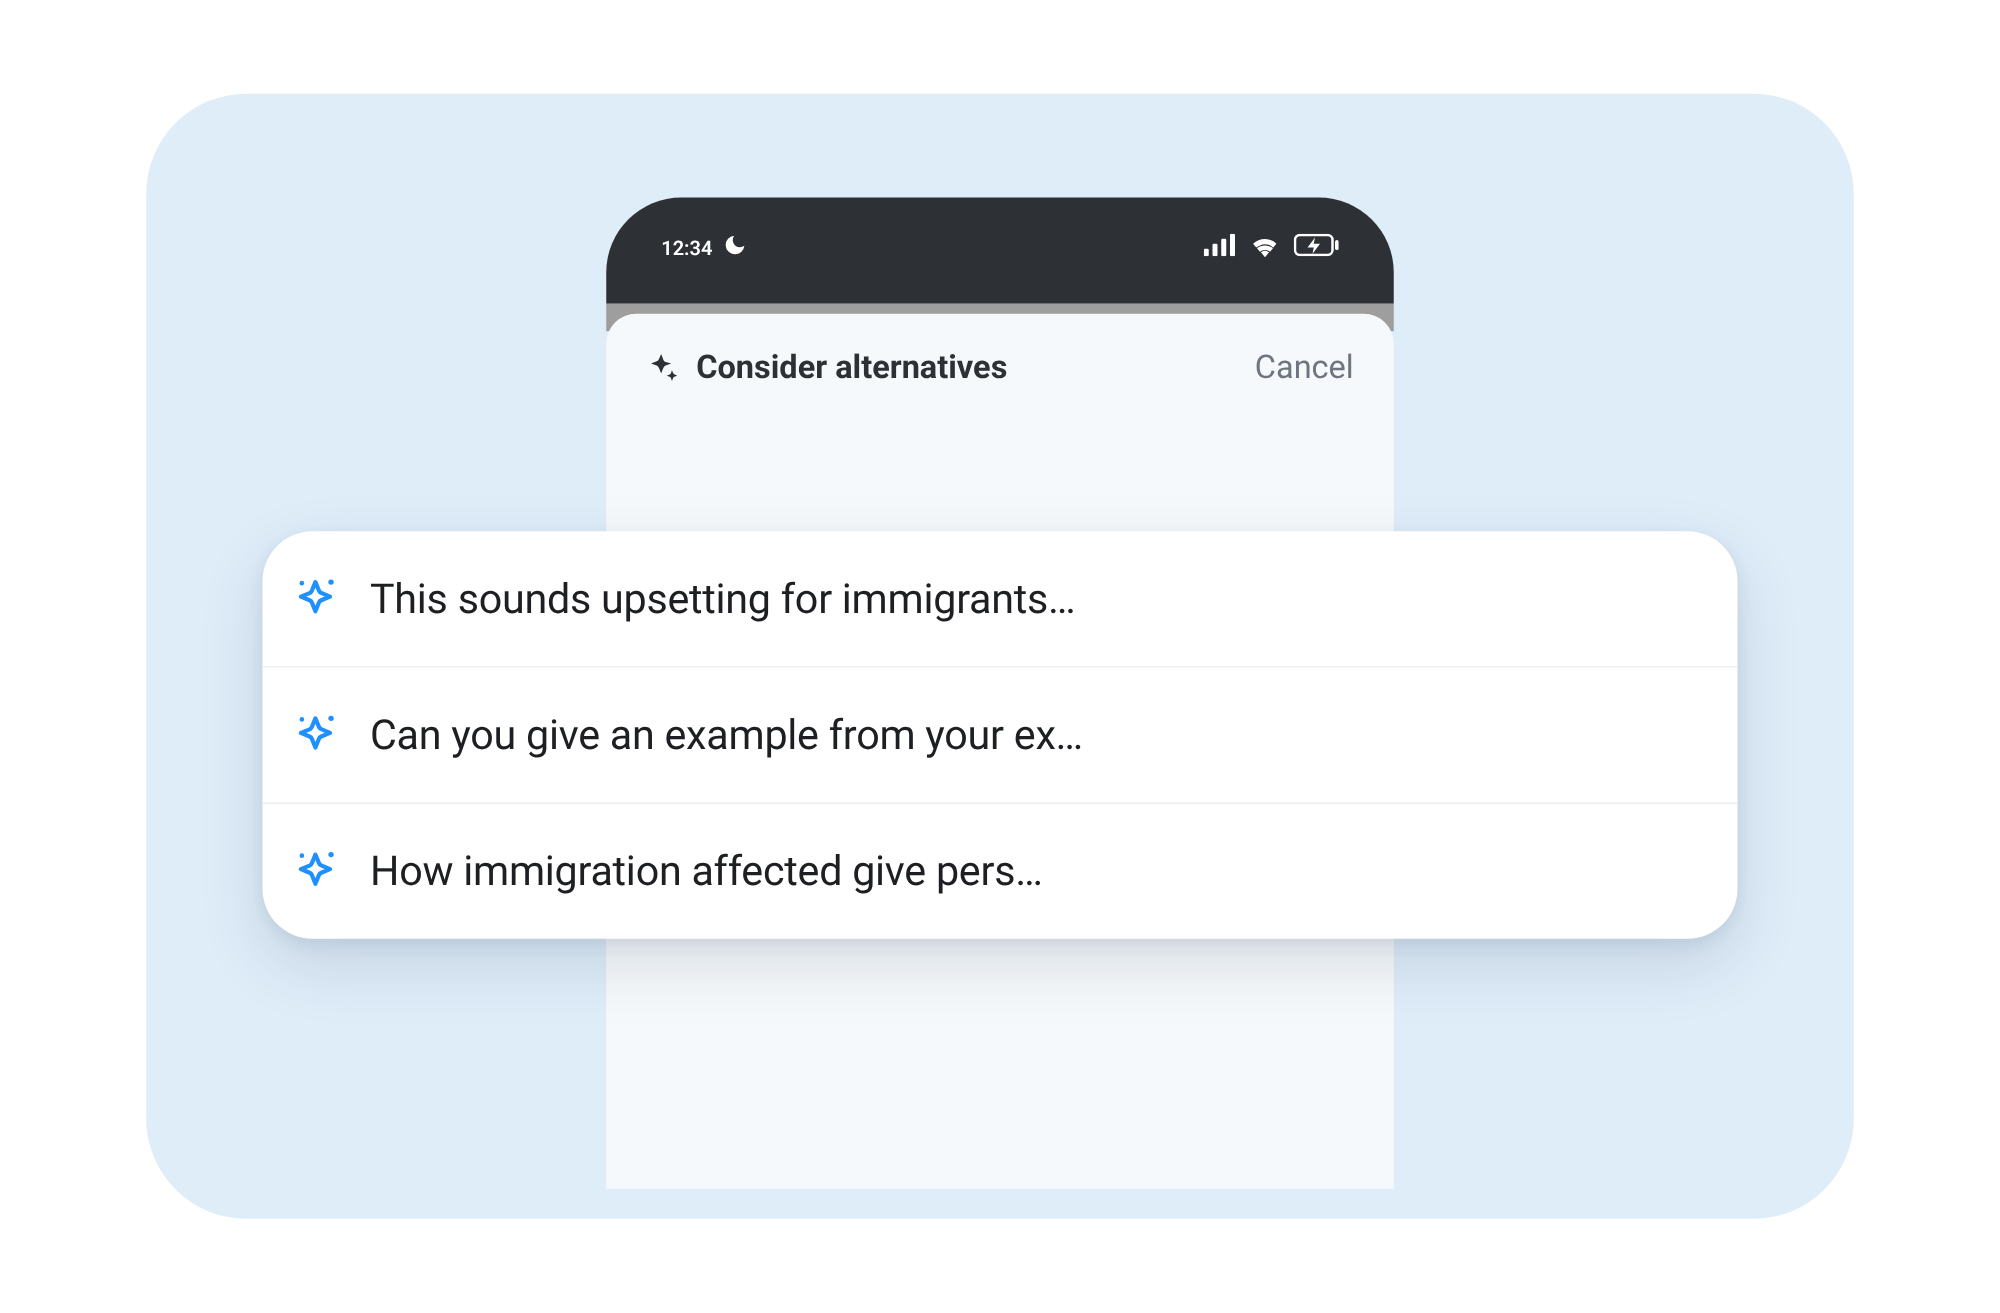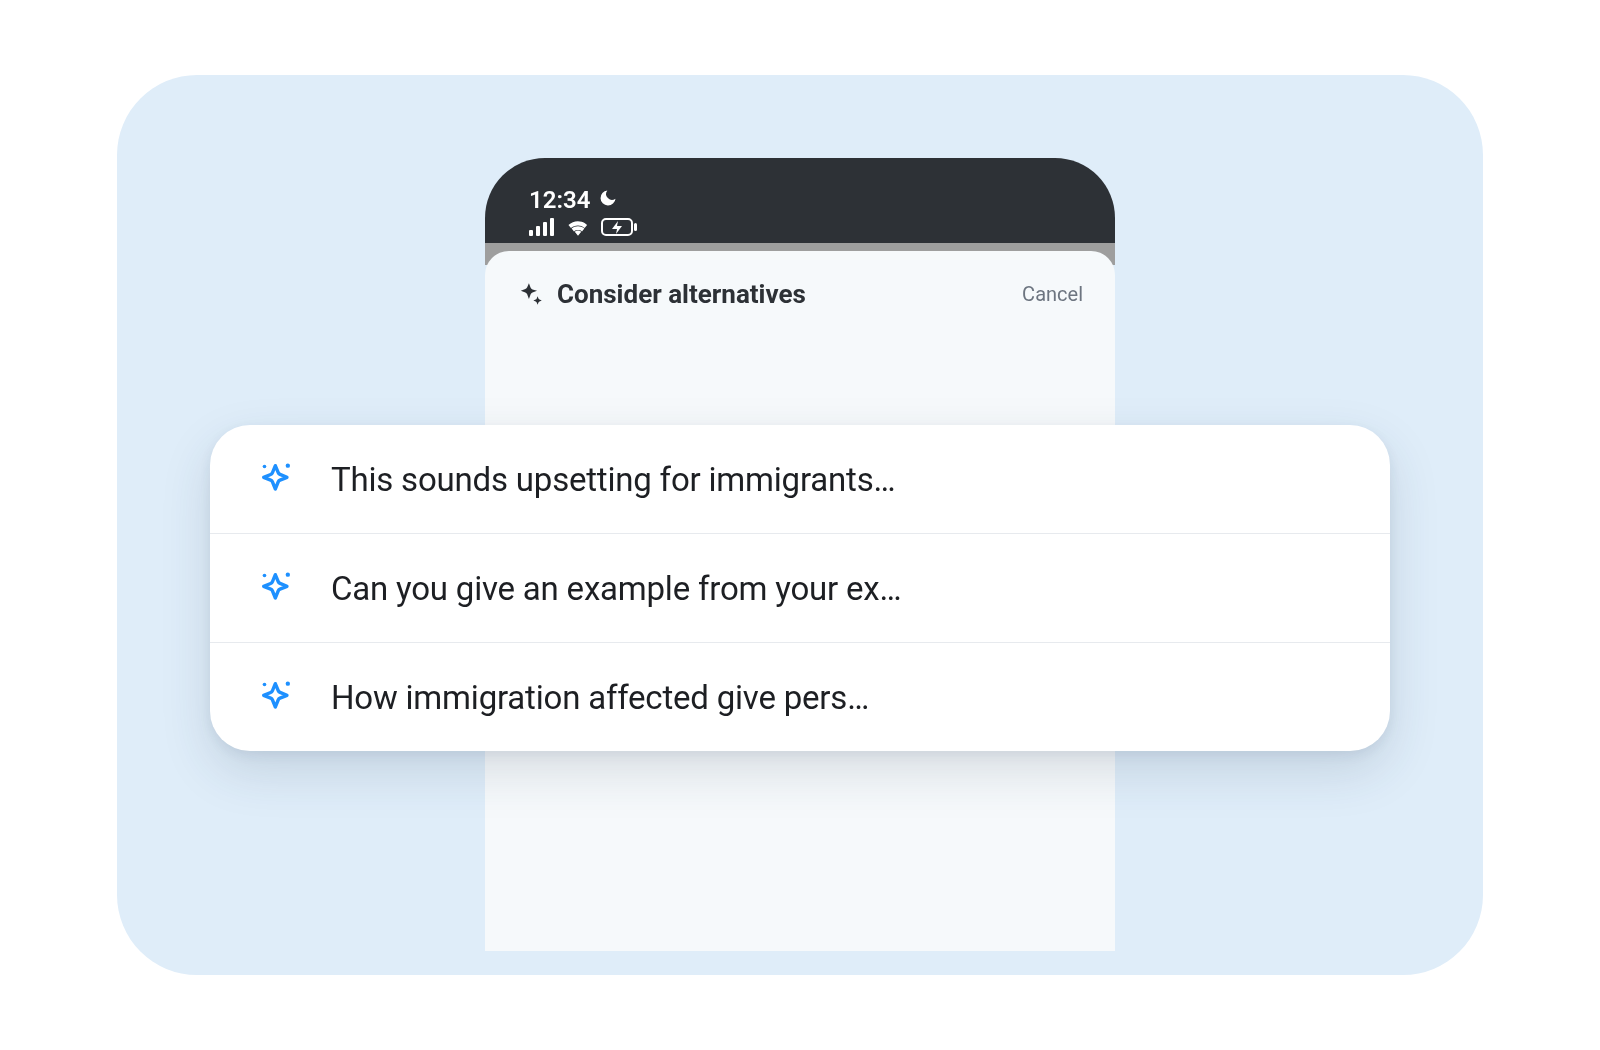--- a/index.html
+++ b/index.html
@@ -28,27 +28,26 @@
     width: 630px;
   }
   .phone-top {
     width: 100%;
     height: 85px;
     background: #2d3136;
     border-radius: 60px 60px 0 0;
   }
   .status-bar {
     display: flex;
-    align-items: flex-start;
+    align-items: center;
     justify-content: space-between;
     padding: 28px 44px 0 44px;
     color: #ffffff;
     font-weight: 600;
-    font-size: 24px;
-    flex-direction: column;
+    font-size: 16px;
   }
   .status-left {
     display: flex;
     align-items: center;
     gap: 8px;
   }
   .status-right {
     display: flex;
     align-items: center;
     gap: 10px;
@@ -78,21 +77,21 @@
     display: flex;
     align-items: center;
     gap: 14px;
   }
   .sheet-title {
     font-size: 26px;
     font-weight: 700;
     color: #2d3136;
   }
   .cancel {
-    font-size: 20px;
+    font-size: 26px;
     font-weight: 400;
     color: #6d7580;
     cursor: pointer;
   }
   .sparkle-dark svg { display:block; }
 
   .suggestions {
     position: absolute;
     top: 350px;
     left: 50%;
@@ -100,22 +99,22 @@
     width: 1180px;
     background: #ffffff;
     border-radius: 40px;
     box-shadow: 0 20px 50px rgba(40,60,90,0.15), 0 4px 12px rgba(40,60,90,0.08);
     z-index: 10;
     overflow: hidden;
   }
   .suggestion-item {
     display: flex;
     align-items: center;
-    gap: 34px;
-    padding: 34px 47px;
+    gap: 22px;
+    padding: 34px 24px;
     cursor: pointer;
   }
   .suggestion-item + .suggestion-item {
     border-top: 1.5px solid #e7eaee;
     justify-content: center;
   }
   .suggestion-text {
     font-size: 33px;
     font-weight: 400;
     color: #1d1f23;

